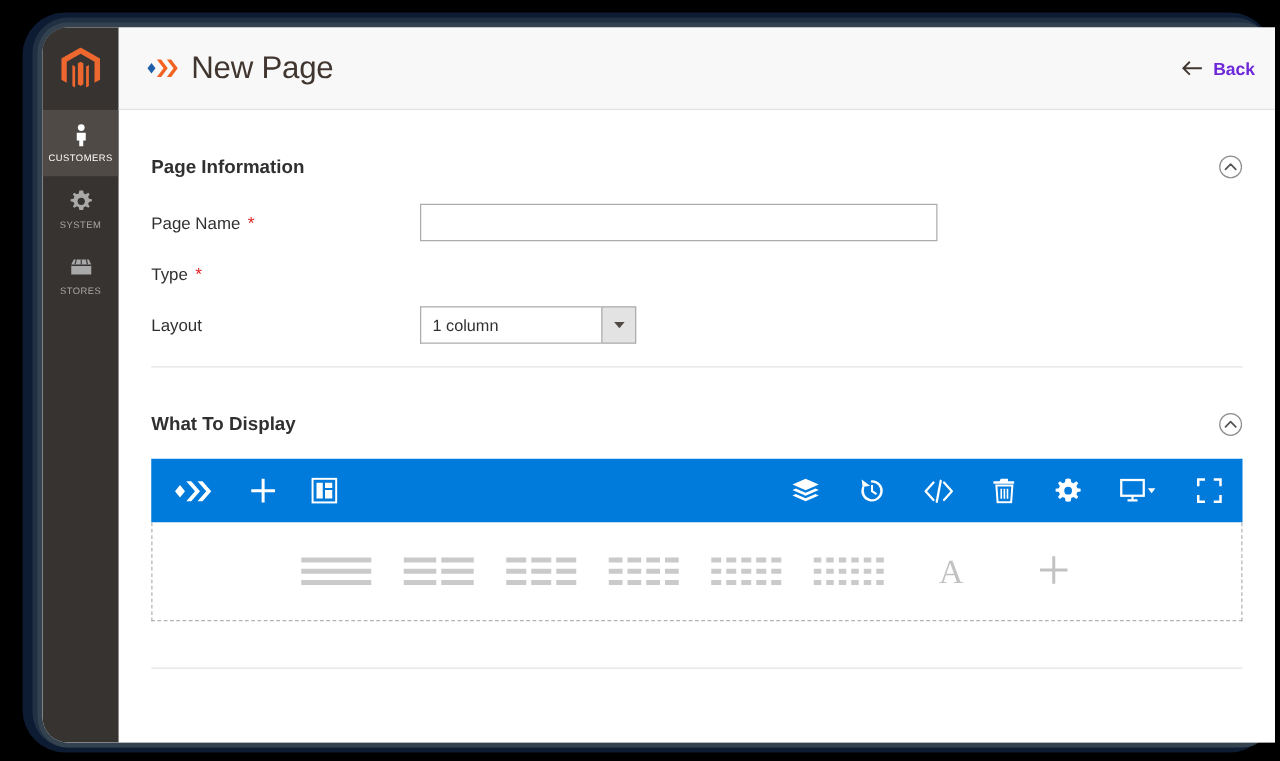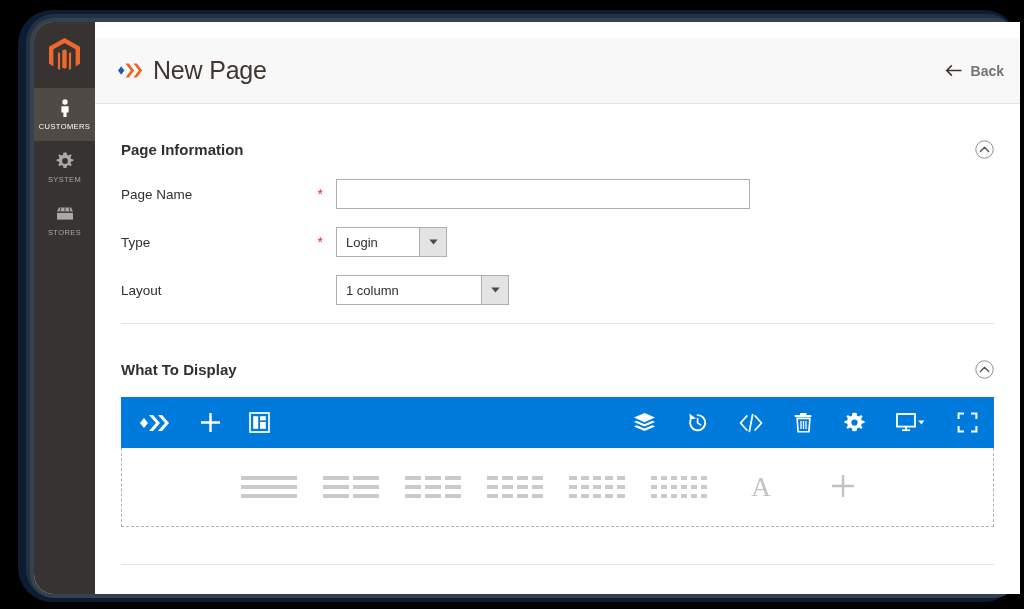--- a/index.html
+++ b/index.html
@@ -66,21 +66,21 @@
     font-size: 7.5px;
     letter-spacing: 0.4px;
     color: #ffffff;
   }
   .nav-item:not(.active) .nav-label { color: #a9a9a9; }
   .nav-icon { width: 20px; height: 20px; display:block; }
 
   
   .main {
     position: absolute;
-    left: 61px; top: 16px;
+    left: 61px; top: 0;
     width: 925px; height: 572px;
     background: #ffffff;
   }
 
   
   .page-header {
     height: 66px;
     background: #f8f8f8;
     border-bottom: 1px solid #e3e3e3;
     display: flex; align-items: center;
@@ -92,21 +92,21 @@
     font-weight: 400;
     color: #41362f;
     letter-spacing: -0.2px;
   }
   .header-actions {
     margin-left: auto;
     display: flex; align-items: center; gap: 23px;
   }
   .back-btn {
     display: flex; align-items: center; gap: 9px;
-    font-size: 14px; font-weight: bold; color: #737373;
+    font-size: 14px; font-weight: bold; color: #6d28d9;
     cursor: pointer; background: none; border: none;
     font-family: inherit;
   }
   .save-group { display: flex; }
   .save-btn {
     background: #eb5202; color: #fff;
     border: none; border-right: 1px solid #ba4000;
     font-size: 14.5px; font-weight: bold;
     padding: 0 31px; height: 39px;
     cursor: pointer; font-family: inherit;
@@ -141,21 +141,21 @@
   .form-area { padding-top: 14px; }
   .field-row {
     display: flex; align-items: center;
     margin-bottom: 18px;
   }
   .field-label {
     width: 215px;
     text-align: right;
     font-size: 13.5px; color: #303030;
     padding-right: 13px;
-    display: flex; align-items: center; justify-content: space-between;
+    display: flex; align-items: center; justify-content: flex-start;
   }
   .req { color: #e22626; margin-left: 6px; font-size: 14px; }
   .text-input {
     width: 414px; height: 30px;
     border: 1px solid #adadad;
     background: #fff;
     font-size: 13px; padding: 0 8px;
     font-family: inherit; color: #303030;
   }
   .select-wrap {
@@ -313,28 +313,20 @@
             <span class="req">*</span>
           </div>
           <input class="text-input" type="text" value="" placeholder="" style="">
         </div>
 
         <div class="field-row">
           <div class="field-label">
             <span>Type</span>
             <span class="req">*</span>
           </div>
-          <div class="select-wrap sel-type">
-            <div class="select-face">Login</div>
-            <div class="select-arrow">
-              <svg width="9" height="6" viewBox="0 0 9 6">
-                <path d="M0.3 0.5 L8.7 0.5 L4.5 5.5 Z" fill="#514943"></path>
-              </svg>
-            </div>
-          </div>
         </div>
 
         <div class="field-row">
           <div class="field-label">
             <span>Layout</span>
           </div>
           <div class="select-wrap sel-layout">
             <div class="select-face">1 column</div>
             <div class="select-arrow">
               <svg width="9" height="6" viewBox="0 0 9 6">

